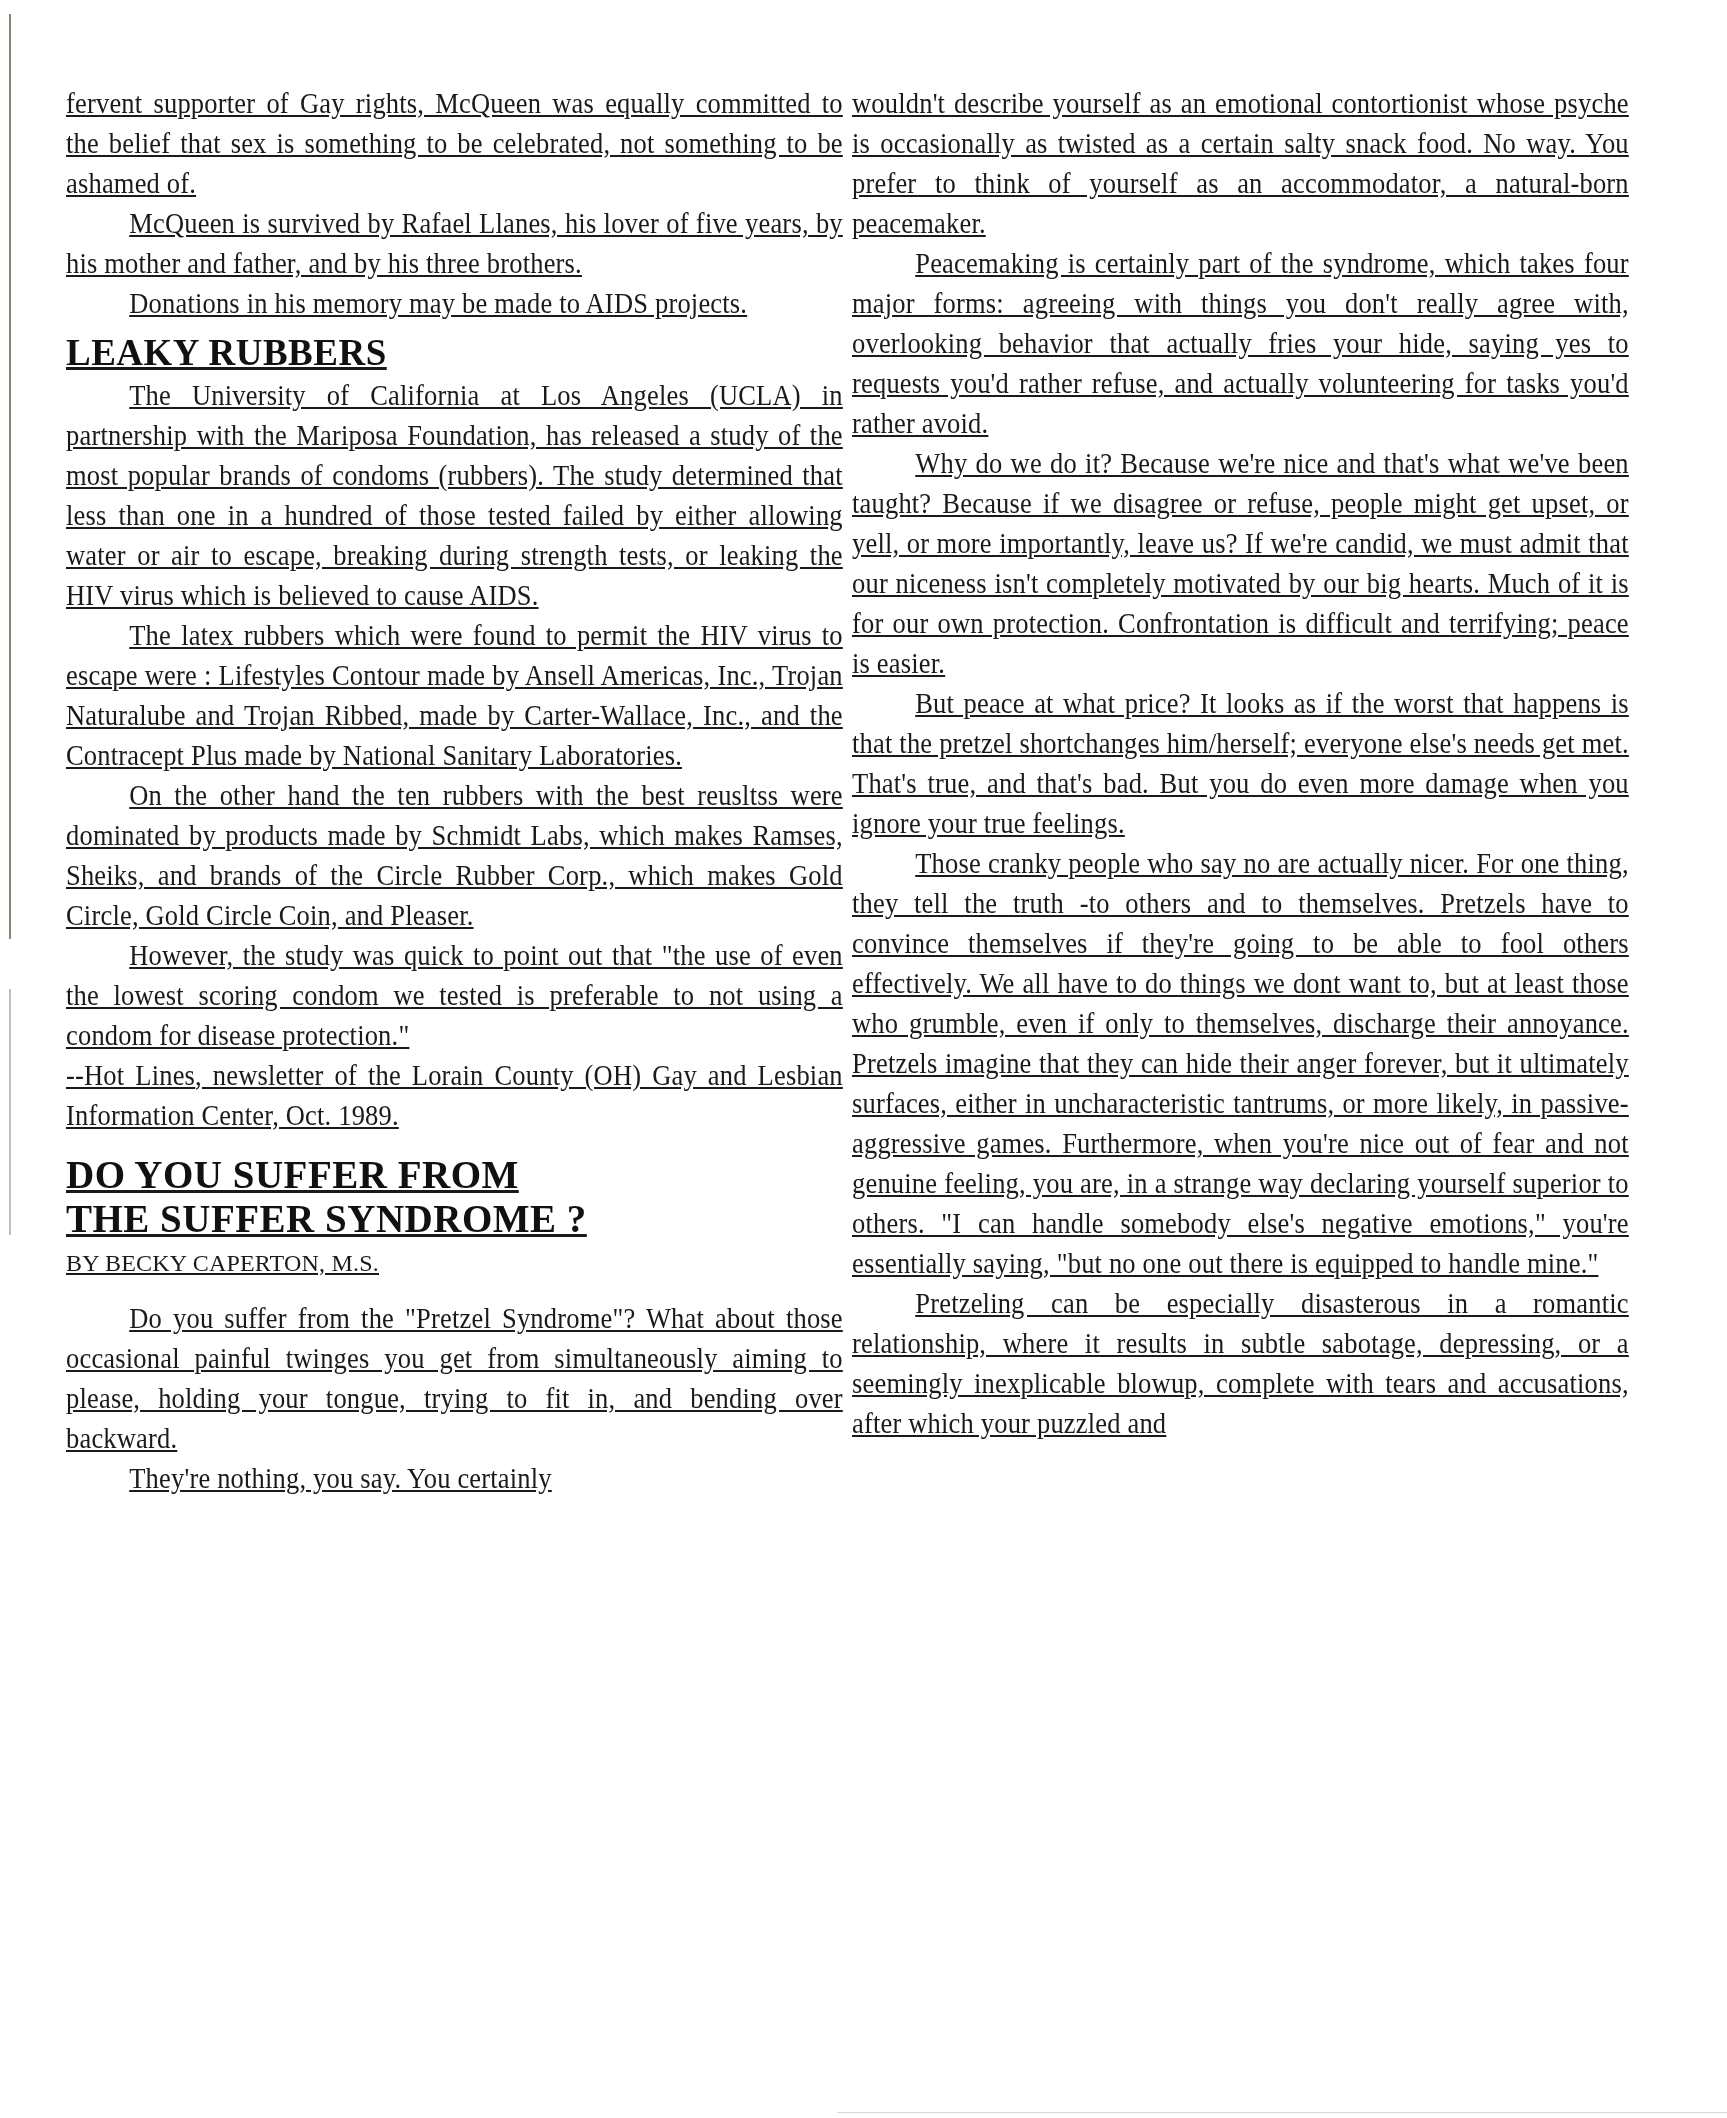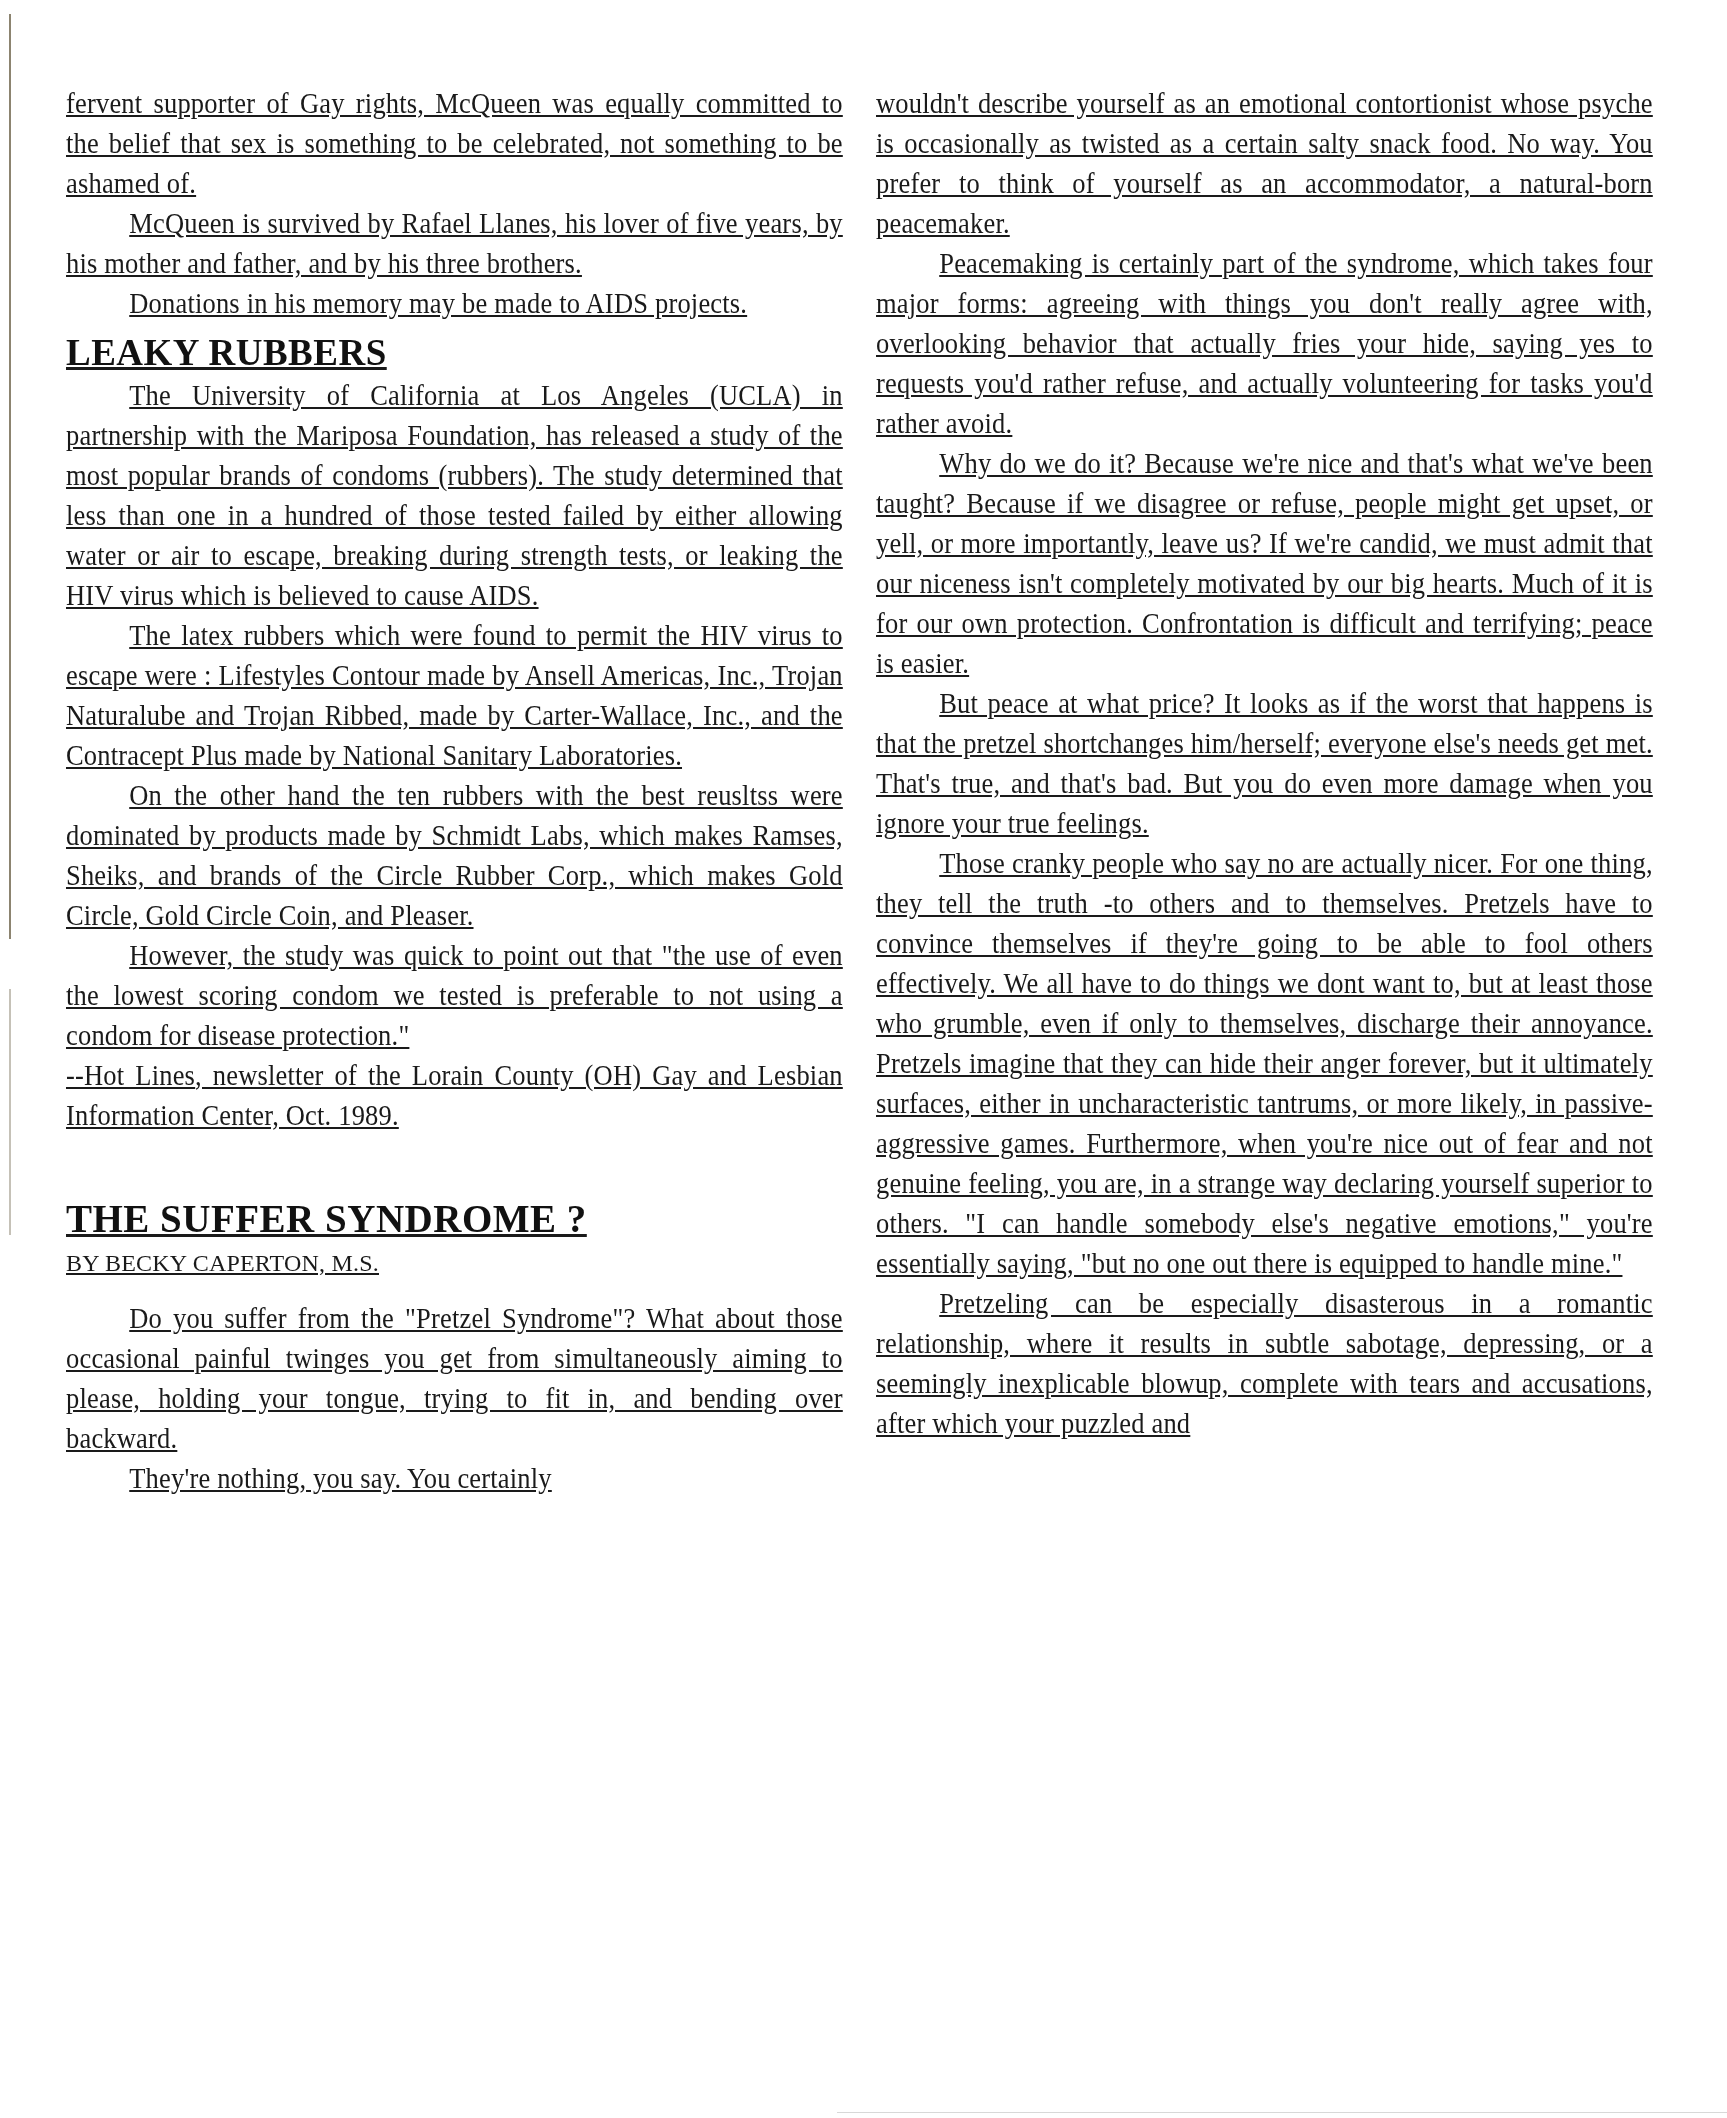--- a/index.html
+++ b/index.html
@@ -17,21 +17,21 @@
   }
   .edge-rule.lower { top: 989px; height: 246px; opacity: .5; }
   .bottom-rule {
     position: absolute; left: 837px; top: 2112px; width: 891px; height: 1px;
     background: #d8d8d8;
   }
   .column {
     position: absolute; top: 84px; text-decoration: underline;
   }
   .col-left { left: 66px; width: 777px; }
-  .col-right { left: 876px; width: 777px; }
+  .col-right { left: 852px; width: 777px; }
   .para {
     margin: 0;
     font-size: 28.5px;
     line-height: 40px;
     text-align: justify;
     text-indent: 0;
     letter-spacing: 0.2px;
     transform: scaleX(0.93);
     transform-origin: left top;
     width: 107.5%;
@@ -65,21 +65,21 @@
   <p class="para indent">McQueen is survived by Rafael Llanes, his lover of five years, by his mother and father, and by his three brothers.</p>
   <p class="para indent">Donations in his memory may be made to AIDS projects.</p>
 
   <h2 class="heading">LEAKY RUBBERS</h2>
   <p class="para indent">The University of California at Los Angeles (UCLA) in partnership with the Mariposa Foundation, has released a study of the most popular brands of condoms (rubbers). The study determined that less than one in a hundred of those tested failed by either allowing water or air to escape, breaking during strength tests, or leaking the HIV virus which is believed to cause AIDS.</p>
   <p class="para indent">The latex rubbers which were found to permit the HIV virus to escape were : Lifestyles Contour made by Ansell Americas, Inc., Trojan Naturalube and Trojan Ribbed, made by Carter-Wallace, Inc., and the Contracept Plus made by National Sanitary Laboratories.</p>
   <p class="para indent">On the other hand the ten rubbers with the best reusltss were dominated by products made by Schmidt Labs, which makes Ramses, Sheiks, and brands of the Circle Rubber Corp., which makes Gold Circle, Gold Circle Coin, and Pleaser.</p>
   <p class="para indent">However, the study was quick to point out that "the use of even the lowest scoring condom we tested is preferable to not using a condom for disease protection."</p>
   <p class="para"><span>--</span><span class="src-link">Hot Lines</span><span>, newsletter of the Lorain County (OH) Gay and Lesbian Information Center, Oct. 1989.</span></p>
 
-  <h2 class="heading big"><br><span>THE SUFFER SYNDROME ?</span></h2>
+  <h2 class="heading big"><span>DO YOU SUFFER FROM</span><br><span>THE SUFFER SYNDROME ?</span></h2>
   <p class="byline">BY BECKY CAPERTON, M.S.</p>
   <p class="para indent">Do you suffer from the "Pretzel Syndrome"? What about those occasional painful twinges you get from simultaneously aiming to please, holding your tongue, trying to fit in, and bending over backward.</p>
   <p class="para indent">They're nothing, you say. You certainly</p>
 </div>
 
 <div class="column col-right">
   <p class="para">wouldn't describe yourself as an emotional contortionist whose psyche is occasionally as twisted as a certain salty snack food. No way. You prefer to think of yourself as an accommodator, a natural-born peacemaker.</p>
   <p class="para indent">Peacemaking is certainly part of the syndrome, which takes four major forms: agreeing with things you don't really agree with, overlooking behavior that actually fries your hide,  saying yes to requests you'd rather refuse, and actually volunteering for tasks you'd rather avoid.</p>
   <p class="para indent">Why do we do it? Because we're nice and that's what we've been taught? Because if we disagree or refuse, people might get upset, or yell, or more importantly, leave us? If we're candid, we must admit that our niceness isn't completely motivated by our big hearts. Much of it is for our own protection. Confrontation is difficult and terrifying; peace is easier.</p>
   <p class="para indent">But peace at what price? It looks as if the worst that happens is that the pretzel shortchanges him/herself; everyone else's needs get met. That's true, and that's bad. But you do even more damage when you ignore your true feelings.</p>

